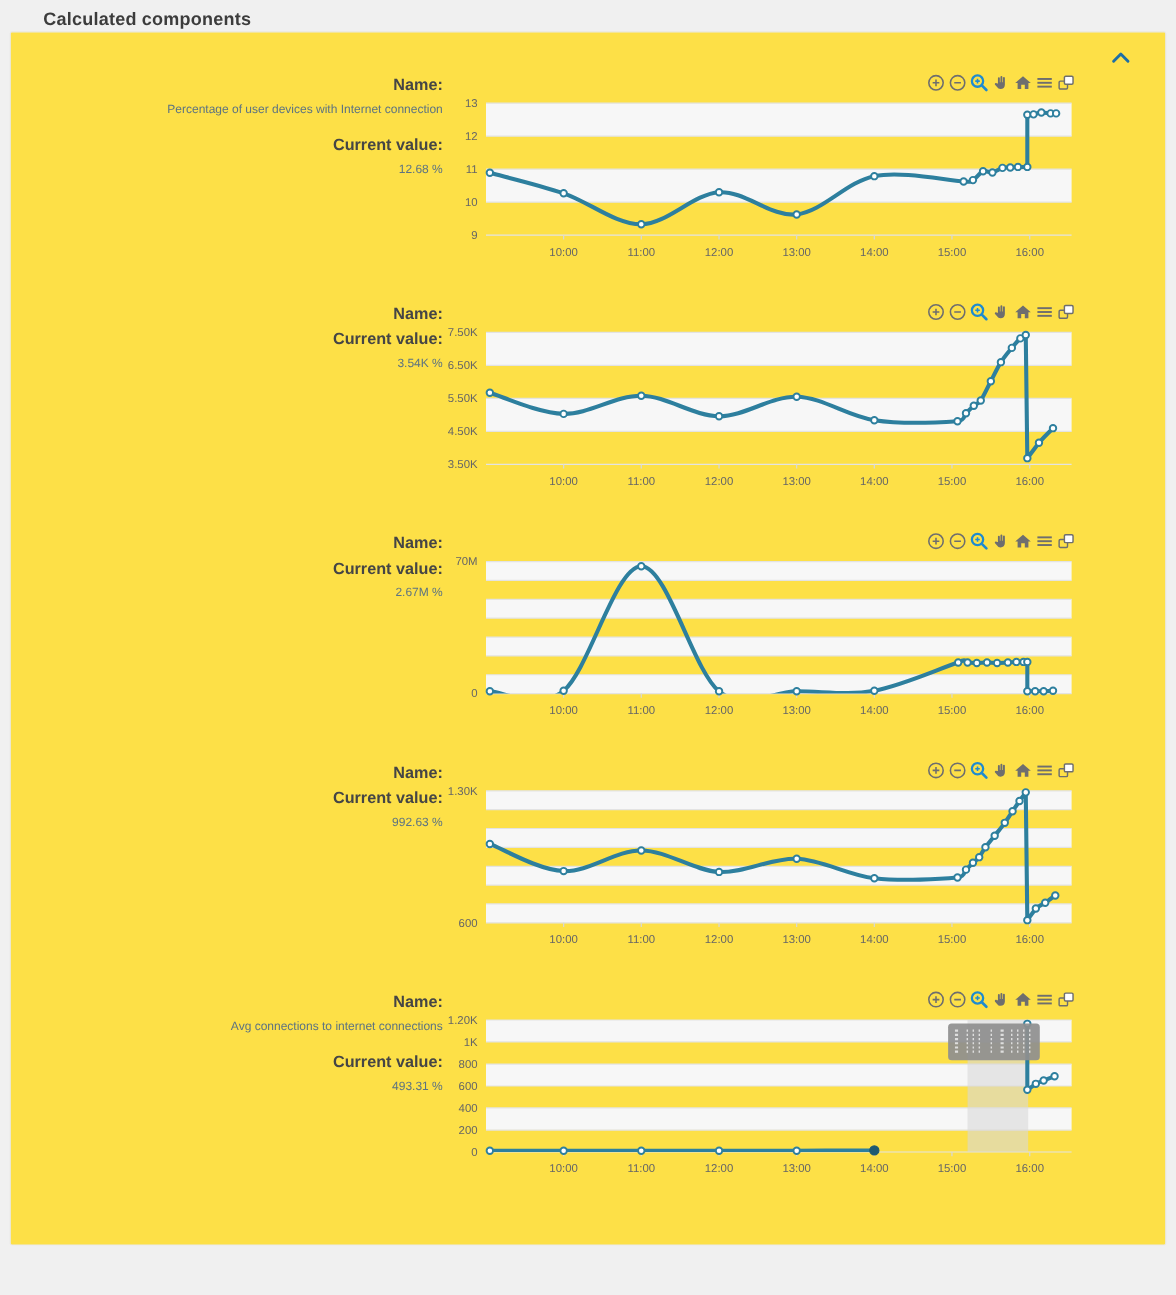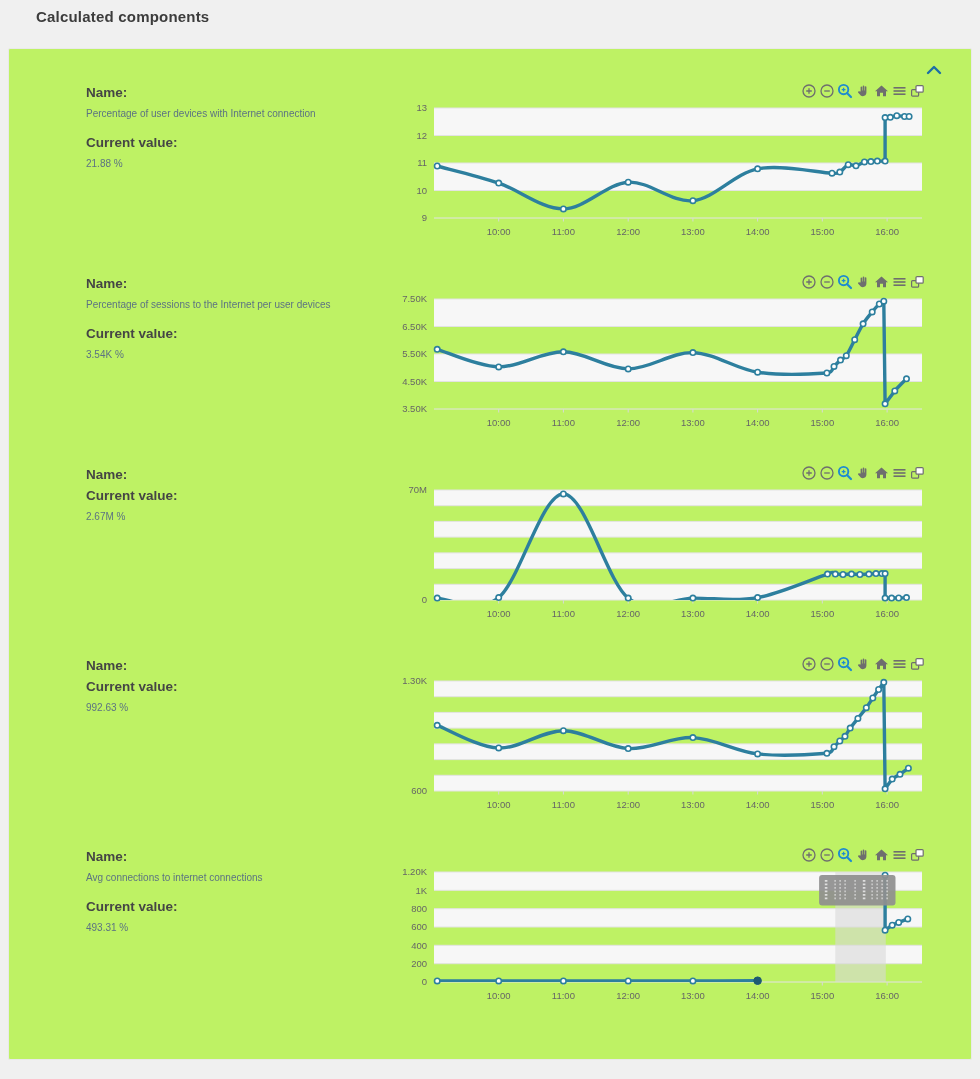--- a/index.html
+++ b/index.html
@@ -3,45 +3,46 @@
 <meta charset="utf-8">
 <style>
   html,body{margin:0;padding:0;}
   body{
     width:980px;height:1079px;overflow:hidden;
     background:#f0f0f0;
     font-family:"Liberation Sans", sans-serif;
     -webkit-font-smoothing:antialiased;
   }
   .page-title{
-    margin:8px 0 23px 36px;
+    margin:8px 0 1px 36px;
     font-size:15px;font-weight:700;color:#3c3c3c;letter-spacing:.2px;
   }
   .card{
     position:relative;
     margin:0 8px;
-    background:#bef264;
+    background:#fde047;
     border:1px solid #e9e9e9;
     border-radius:2px;
     padding:33px 0 43px 0;
     box-sizing:border-box;
+    text-align:right;
   }
   .collapse-btn{
     position:absolute;top:14px;right:28px;width:18px;height:16px;cursor:pointer;
   }
   .panel{display:flex;margin-bottom:21px;}
   .panel:last-child{margin-bottom:0;}
   .panel-text{margin-left:77px;width:283px;flex:none;}
   .panel-text .label{
     font-size:13.5px;font-weight:700;color:#454545;line-height:20px;margin-top:1px;
   }
   .panel-text .value{
     font-size:10px;color:#5c7382;line-height:21.5px;margin-bottom:8px;
   }
-  .chart-col{width:530px;flex:none;margin-left:29px;}
+  .chart-col{width:530px;flex:none;}
   .chart-toolbar{
     display:flex;justify-content:flex-end;align-items:center;
     height:18px;gap:1px;padding-right:2px;
   }
   .tb-icon{width:17px;height:16px;display:inline-block;cursor:pointer;}
   .tb-icon svg{display:block;}
   .chart-area{width:530px;height:152px;}
   .chart-area svg{display:block;}
 </style>
 </head>
@@ -56,21 +57,21 @@
           <polyline points="3,10 9,4 15,10" fill="none" stroke="#1d6fa5" stroke-width="2.4" stroke-linecap="round" stroke-linejoin="round"></polyline>
         </svg>
     </span>
   </div>
 
   <div class="panel">
     <div class="panel-text">
       <div class="label">Name:</div>
       <div class="value">Percentage of user devices with Internet connection</div>
       <div class="label">Current value:</div>
-      <div class="value">21.88 %</div>
+      <div class="value">12.68 %</div>
     </div>
     <div class="chart-col">
       <div class="chart-toolbar">
           <span class="tb-icon">
             <svg width="17" height="16" viewBox="0 0 17 16">
               <circle cx="8" cy="8" r="6" fill="none" stroke="#6e6e6e" stroke-width="1.3"></circle>
               <path d="M8 5.2v5.6M5.2 8h5.6" stroke="#6e6e6e" stroke-width="1.3"></path>
             </svg>
           </span>
           <span class="tb-icon">
@@ -164,21 +165,20 @@
             <circle cx="506.5" cy="16.5" r="2.7" fill="#ffffff" stroke="#2d7f9e" stroke-width="1.6"></circle>
             <circle cx="511.1" cy="16.5" r="2.7" fill="#ffffff" stroke="#2d7f9e" stroke-width="1.6"></circle>
           </svg>
         </div>
     </div>
   </div>
 
   <div class="panel">
     <div class="panel-text">
       <div class="label">Name:</div>
-      <div class="value">Percentage of sessions to the Internet per user devices</div>
       <div class="label">Current value:</div>
       <div class="value">3.54K %</div>
     </div>
     <div class="chart-col">
       <div class="chart-toolbar">
           <span class="tb-icon">
             <svg width="17" height="16" viewBox="0 0 17 16">
               <circle cx="8" cy="8" r="6" fill="none" stroke="#6e6e6e" stroke-width="1.3"></circle>
               <path d="M8 5.2v5.6M5.2 8h5.6" stroke="#6e6e6e" stroke-width="1.3"></path>
             </svg>

